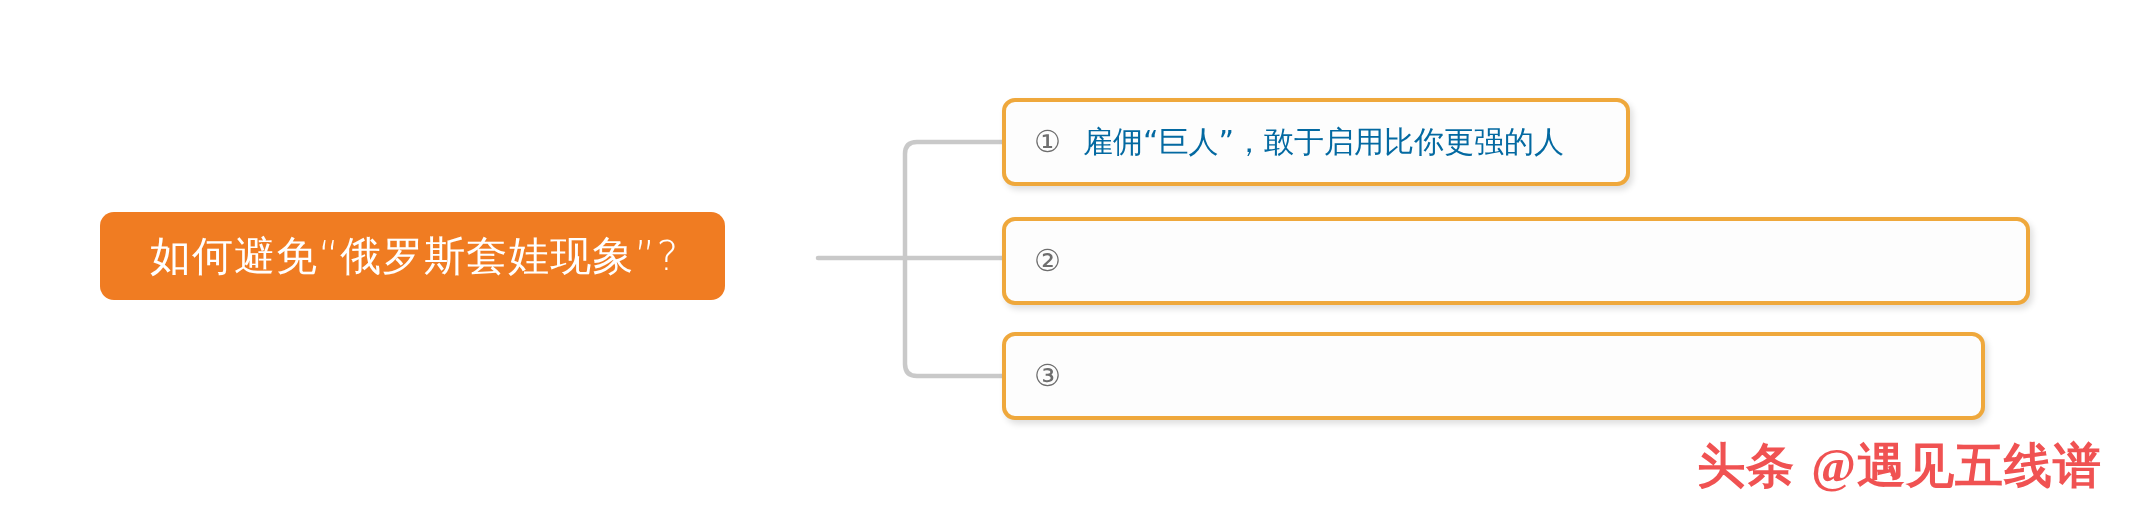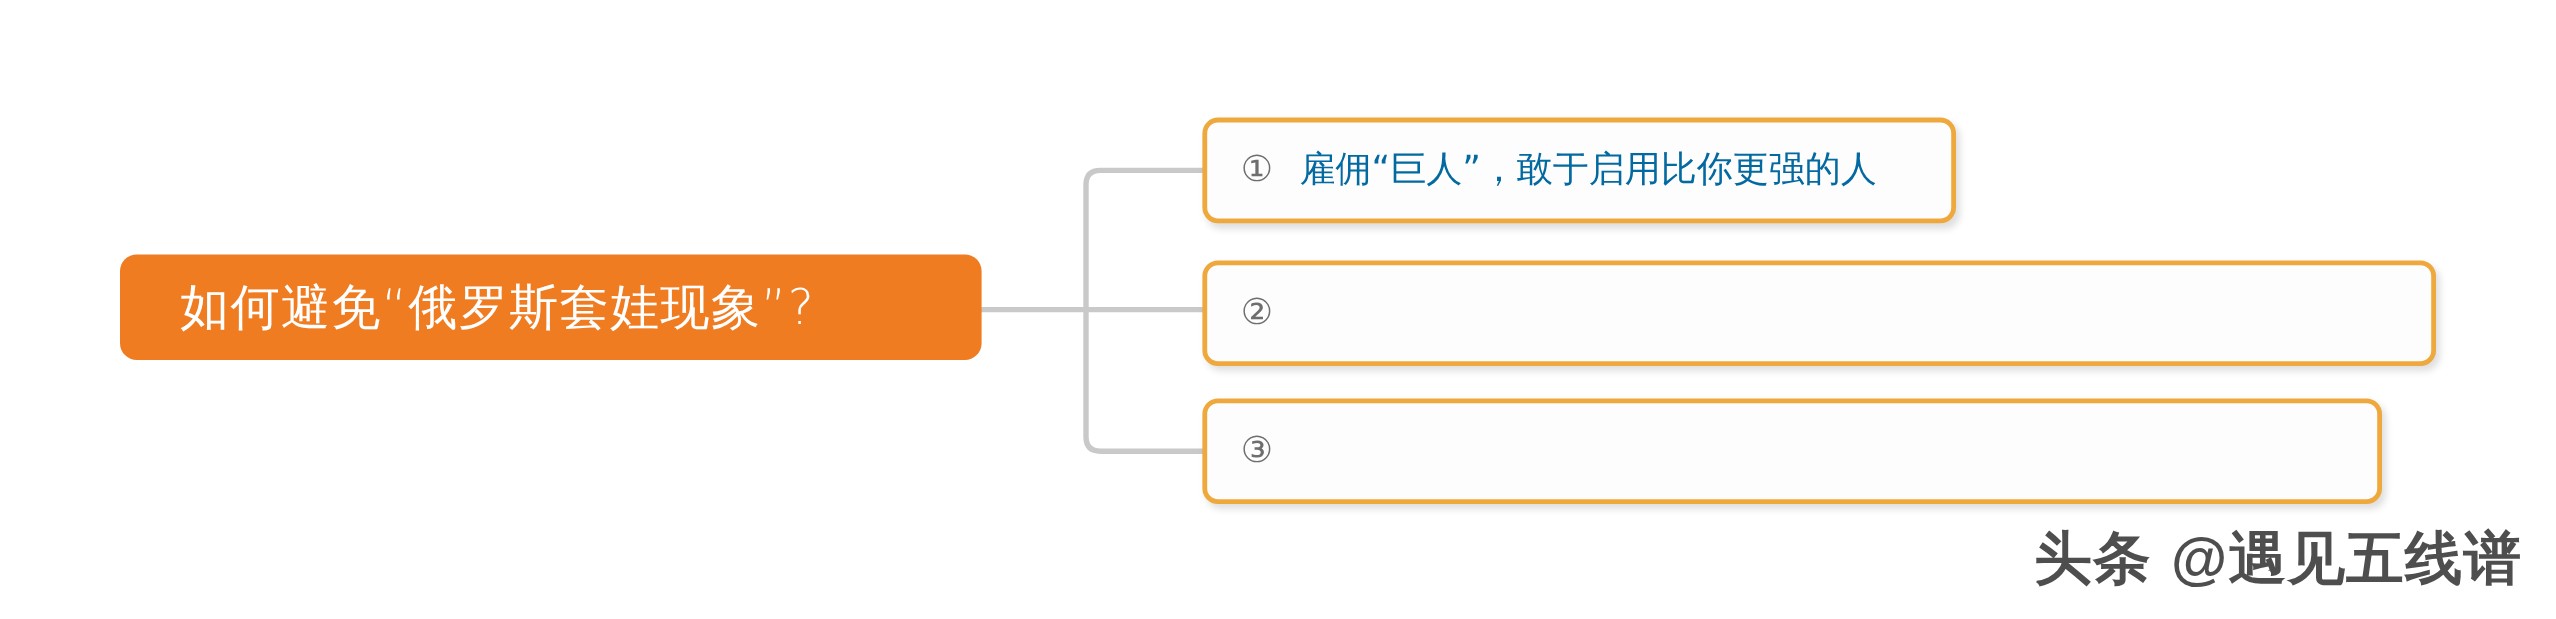--- a/index.html
+++ b/index.html
@@ -16,21 +16,21 @@
     height: 516px;
     background: #ffffff;
     overflow: hidden;
   }
 
   
   .root-node {
     position: absolute;
     left: 100px;
     top: 212px;
-    width: 718px;
+    width: 625px;
     height: 88px;
     background: #f07c22;
     border-radius: 14px;
     display: flex;
     align-items: center;
     box-sizing: border-box;
     padding-left: 50px;
   }
   .root-label {
     color: #ffffff;
@@ -84,26 +84,26 @@
   #node-3 { left: 1002px; top: 332px; width: 983px; height: 88px; }
 
   
   .watermark {
     position: absolute;
     right: 28px;
     bottom: 18px;
     display: flex;
     align-items: baseline;
     gap: 16px;
-    color: #404040;
+    color: #ef4444;
     font-size: 48px;
     font-weight: 700;
     letter-spacing: 1px;
     opacity: 0.92;
-    font-family: Liberation Sans, sans-serif;
+    font-family: Liberation Serif, serif;
     text-shadow: 1px 1px 0 rgba(255,255,255,0.65);
   }
   .watermark-brand { font-weight: 700; }
   .watermark-handle { font-weight: 700; }
 </style>
 </head>
 <body>
 
 <div id="canvas">
 

